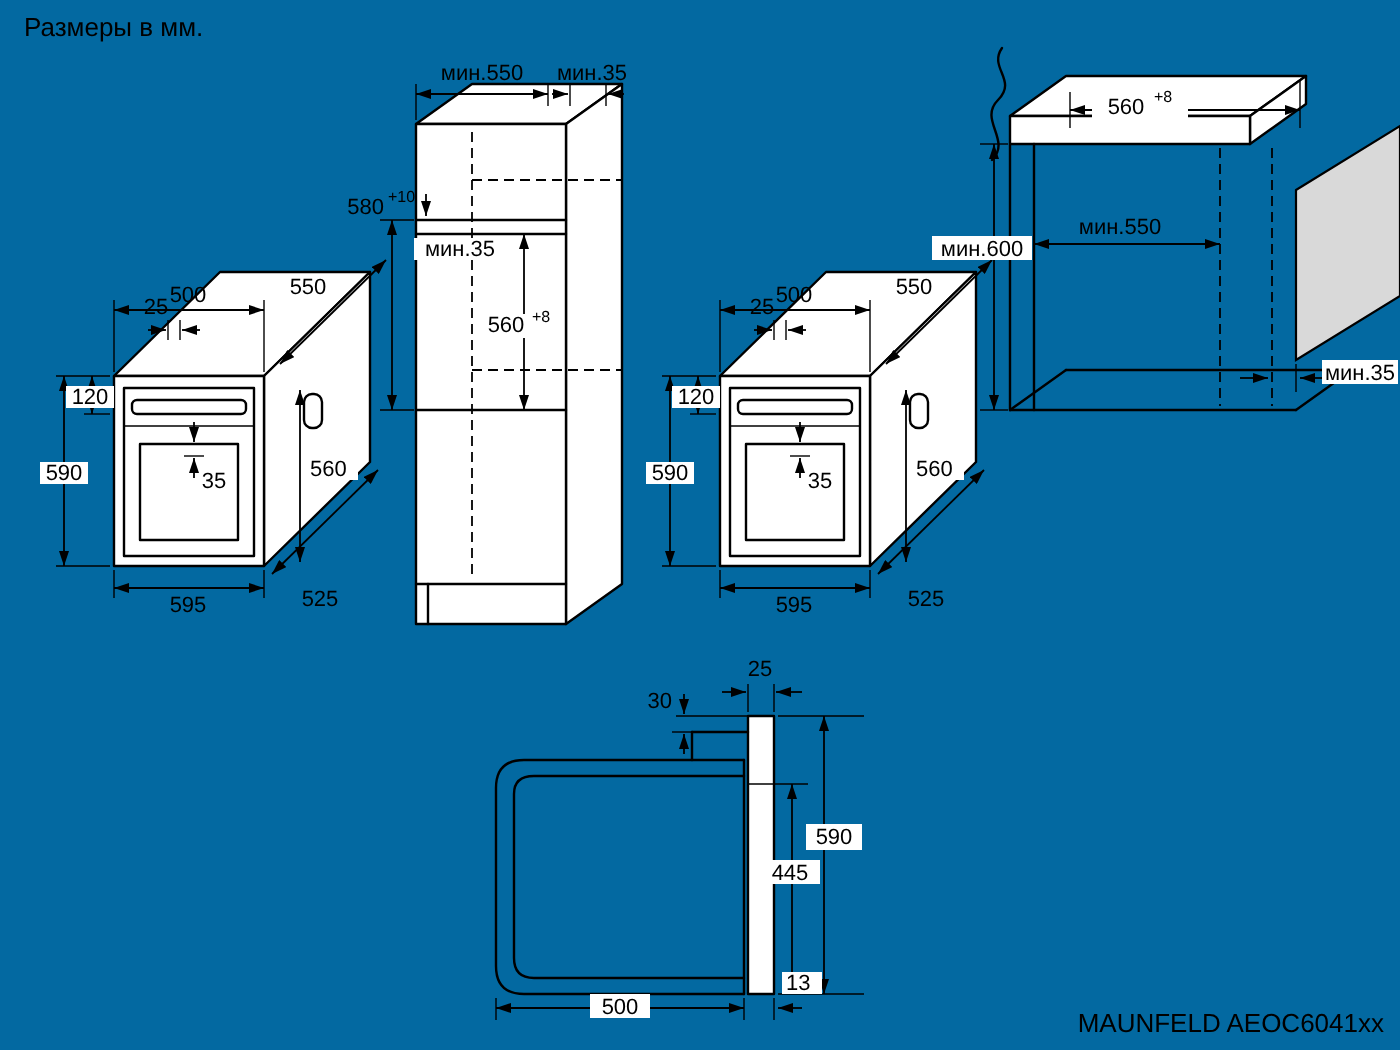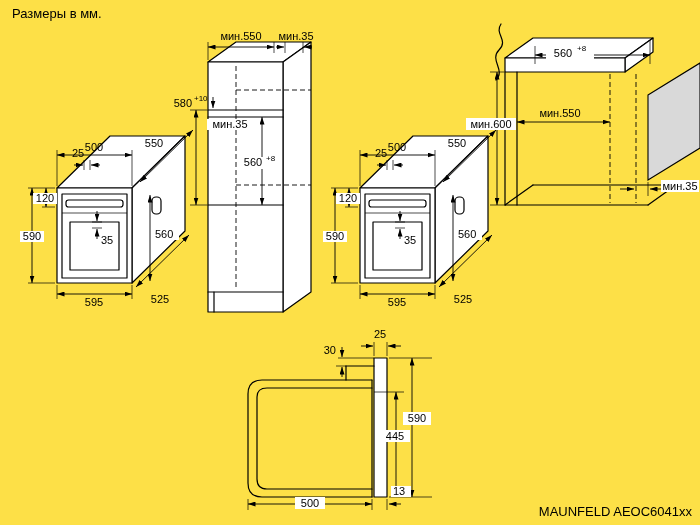--- a/index.html
+++ b/index.html
@@ -1,16 +1,16 @@
 <!DOCTYPE html>
 <html><head>
 <meta charset="utf-8">
 <style>
   html,body { margin:0; padding:0; background:#fff; }
-  .canvas { width:700px; height:525px; background:#fde047; position:relative; overflow:hidden; }
+  .canvas { width:700px; height:525px; background:#0369a1; position:relative; overflow:hidden; }
   svg { display:block; }
   .face { fill:#ffffff; stroke:#000; stroke-width:1.2; stroke-linejoin:round; }
   .wall { fill:#d9d9d9; stroke:#000; stroke-width:1.1; }
   .ln   { fill:none; stroke:#000; stroke-width:1.2; stroke-linejoin:round; stroke-linecap:round; }
   .ext  { stroke:#000; stroke-width:0.7; }
   .dim  { stroke:#000; stroke-width:0.9; marker-start:url(#ah); marker-end:url(#ah); }
   .arr  { stroke:#000; stroke-width:0.9; marker-end:url(#ah); }
   .dash { fill:none; stroke:#000; stroke-width:0.9; stroke-dasharray:5 3; }
   .bg   { fill:#ffffff; }
   text.t { font-family:"Liberation Sans", sans-serif; font-size:11px; fill:#000; }

